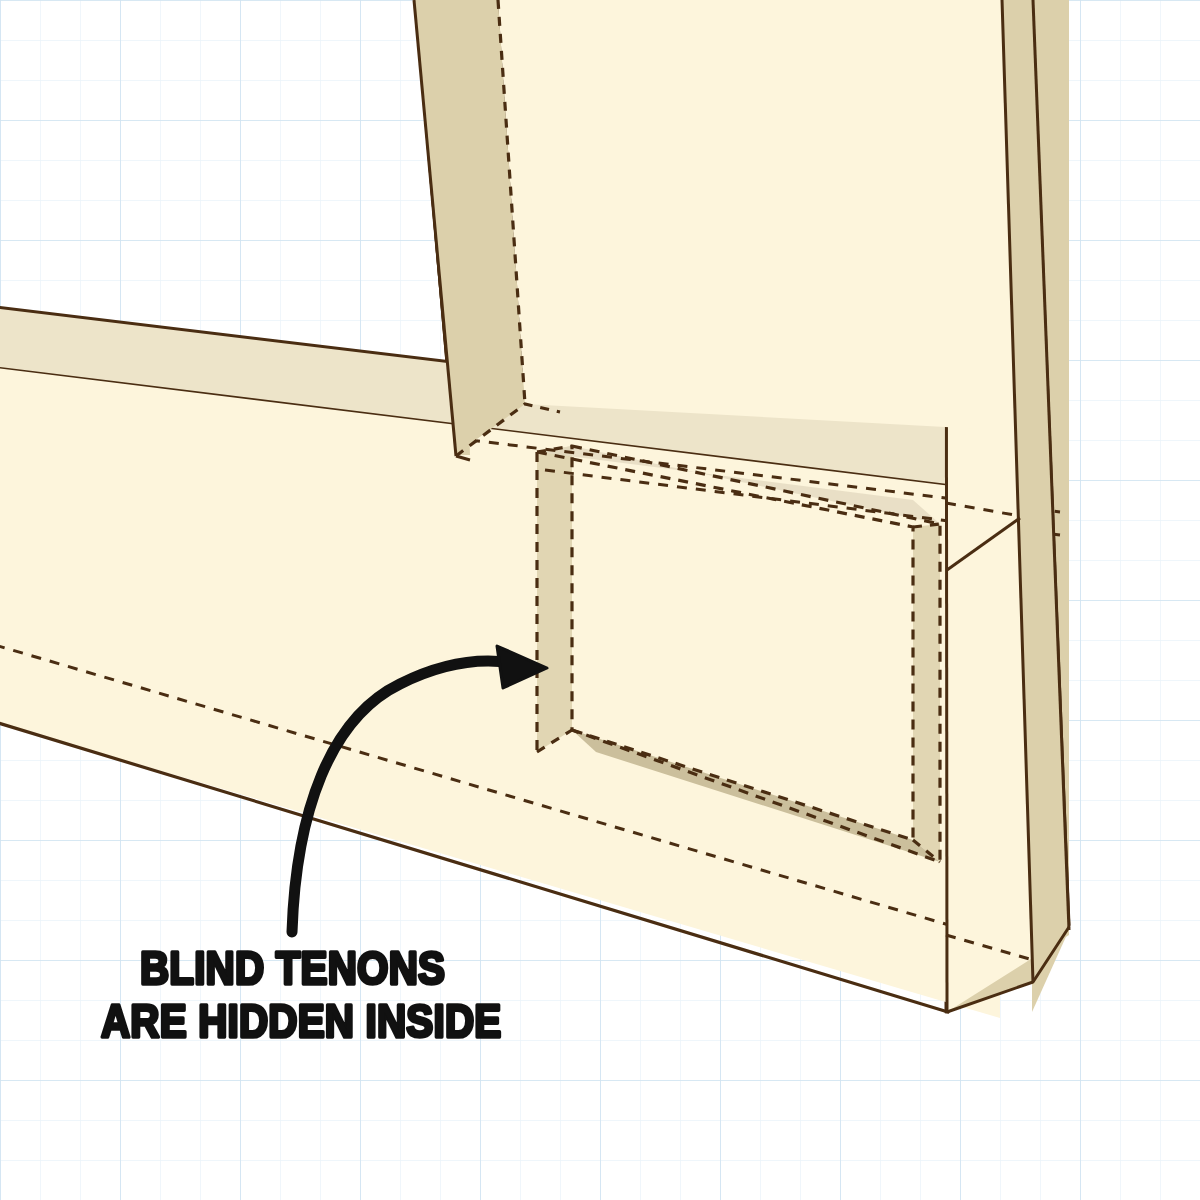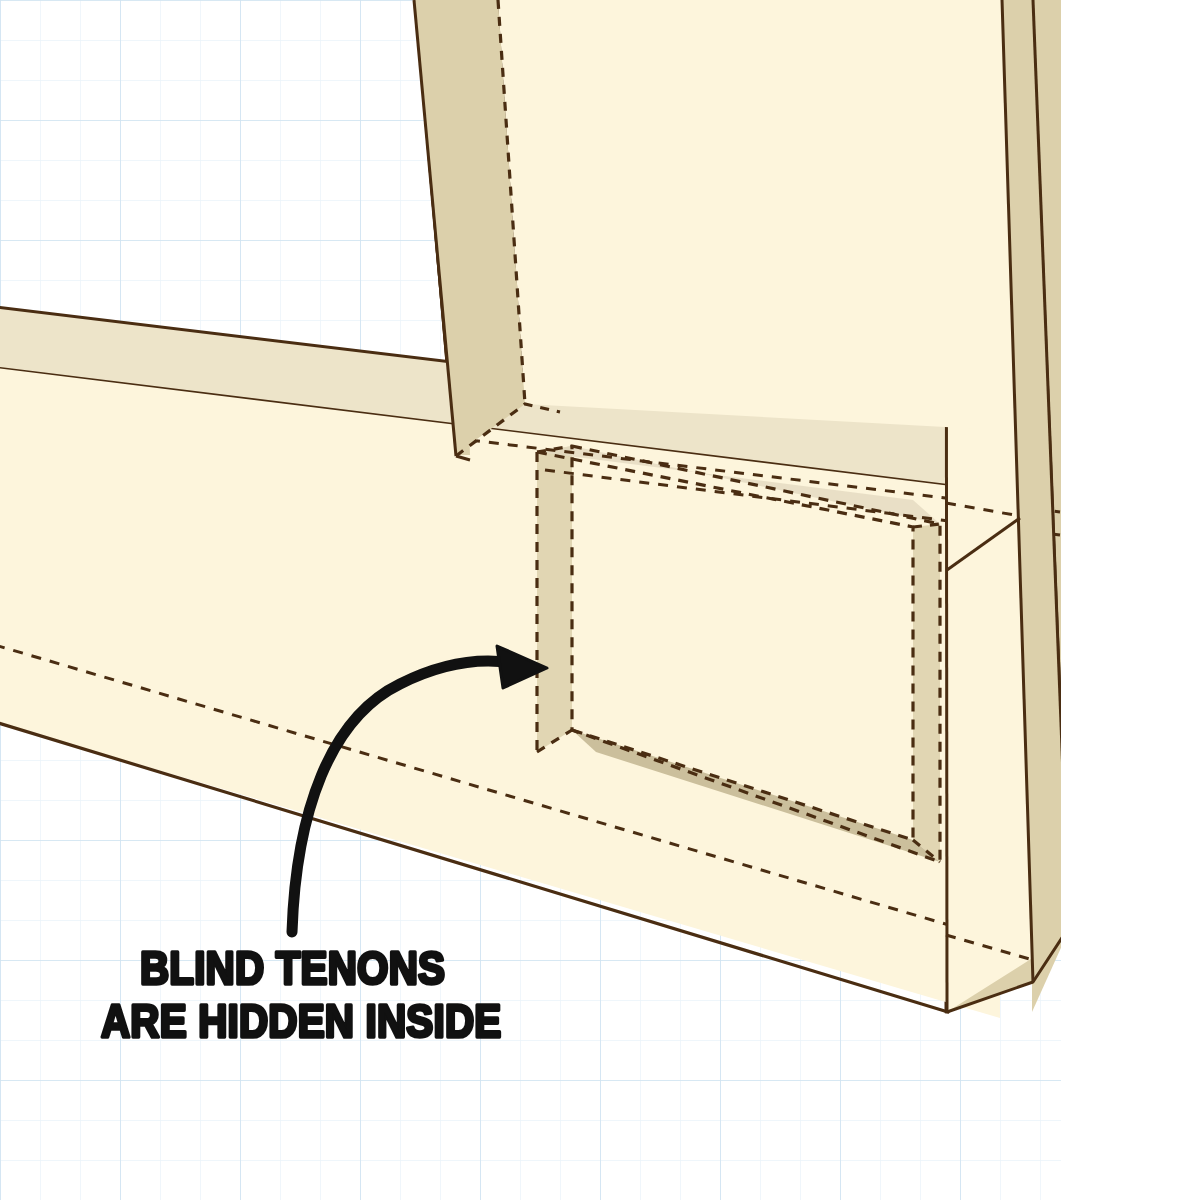--- a/index.html
+++ b/index.html
@@ -6,21 +6,21 @@
   html, body {
     margin: 0;
     padding: 0;
     background: #ffffff;
   }
   body {
     font-family: "Liberation Sans", sans-serif;
   }
   #stage {
     position: relative;
-    width: 1061px;
+    width: 1200px;
     height: 1200px;
     overflow: hidden;
     background: #ffffff;
   }
   #stage svg {
     display: block;
     position: absolute;
     top: 0;
     left: 0;
   }

